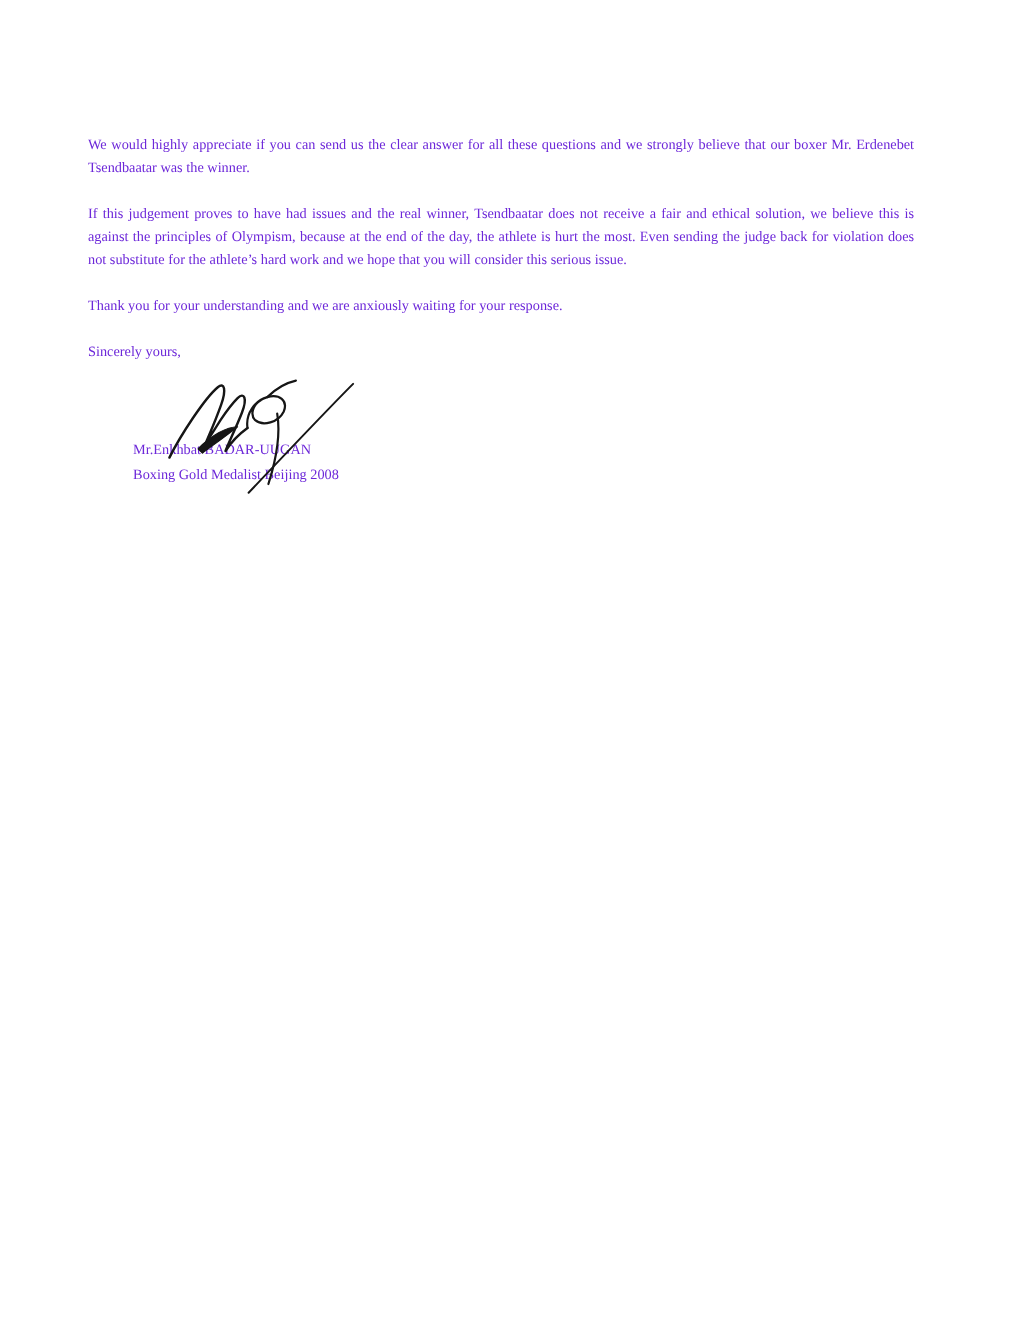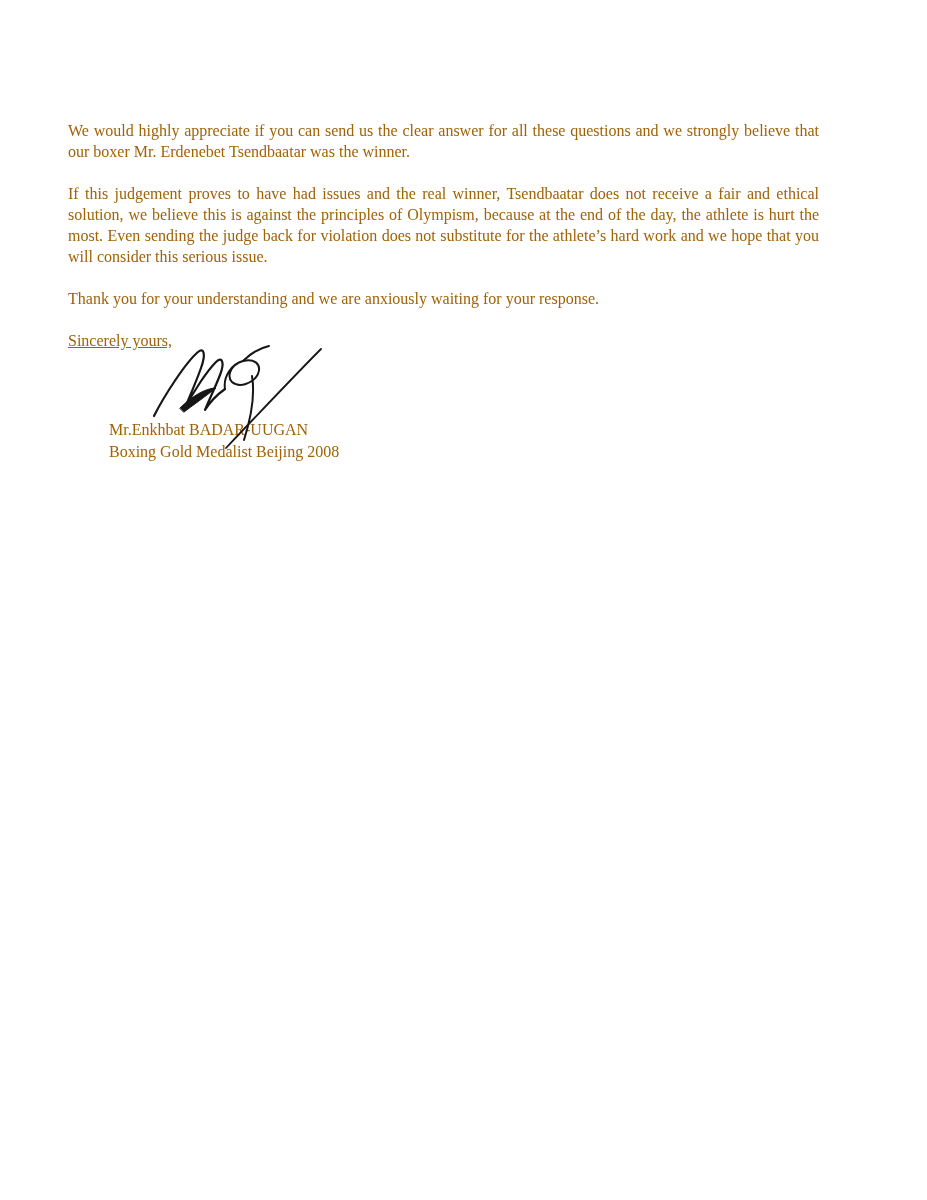--- a/index.html
+++ b/index.html
@@ -10,35 +10,34 @@
   .page {
     position: relative;
     width: 927px;
     height: 1200px;
     background: #ffffff;
     overflow: hidden;
     font-family: "Liberation Serif", "DejaVu Serif", serif;
   }
   .content {
     position: absolute;
-    left: 68px;
+    left: 80px;
     top: 120px;
     width: 751px;
-    color: #a16207;
-    font-size: 16px;
+    color: #6d28d9;
+    font-size: 13px;
     line-height: 21px;
   }
   .para {
     margin: 0 0 21px 0;
     text-align: justify;
   }
   .closing {
     margin: 0;
     text-align: left;
-    text-decoration: underline;
   }
   .sig-block {
     margin-top: 68px;
     line-height: 22px;
   }
   .sig-line {
     white-space: nowrap;
     margin-left: 41px;
   }
   .signature-svg {

